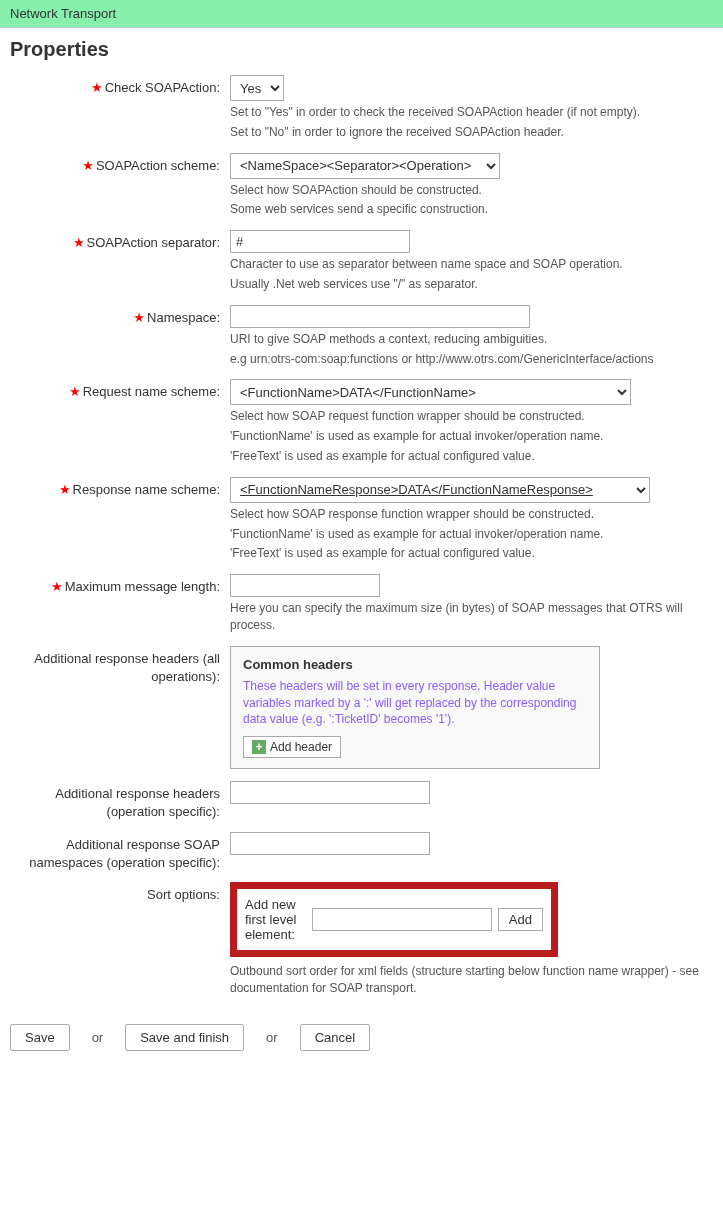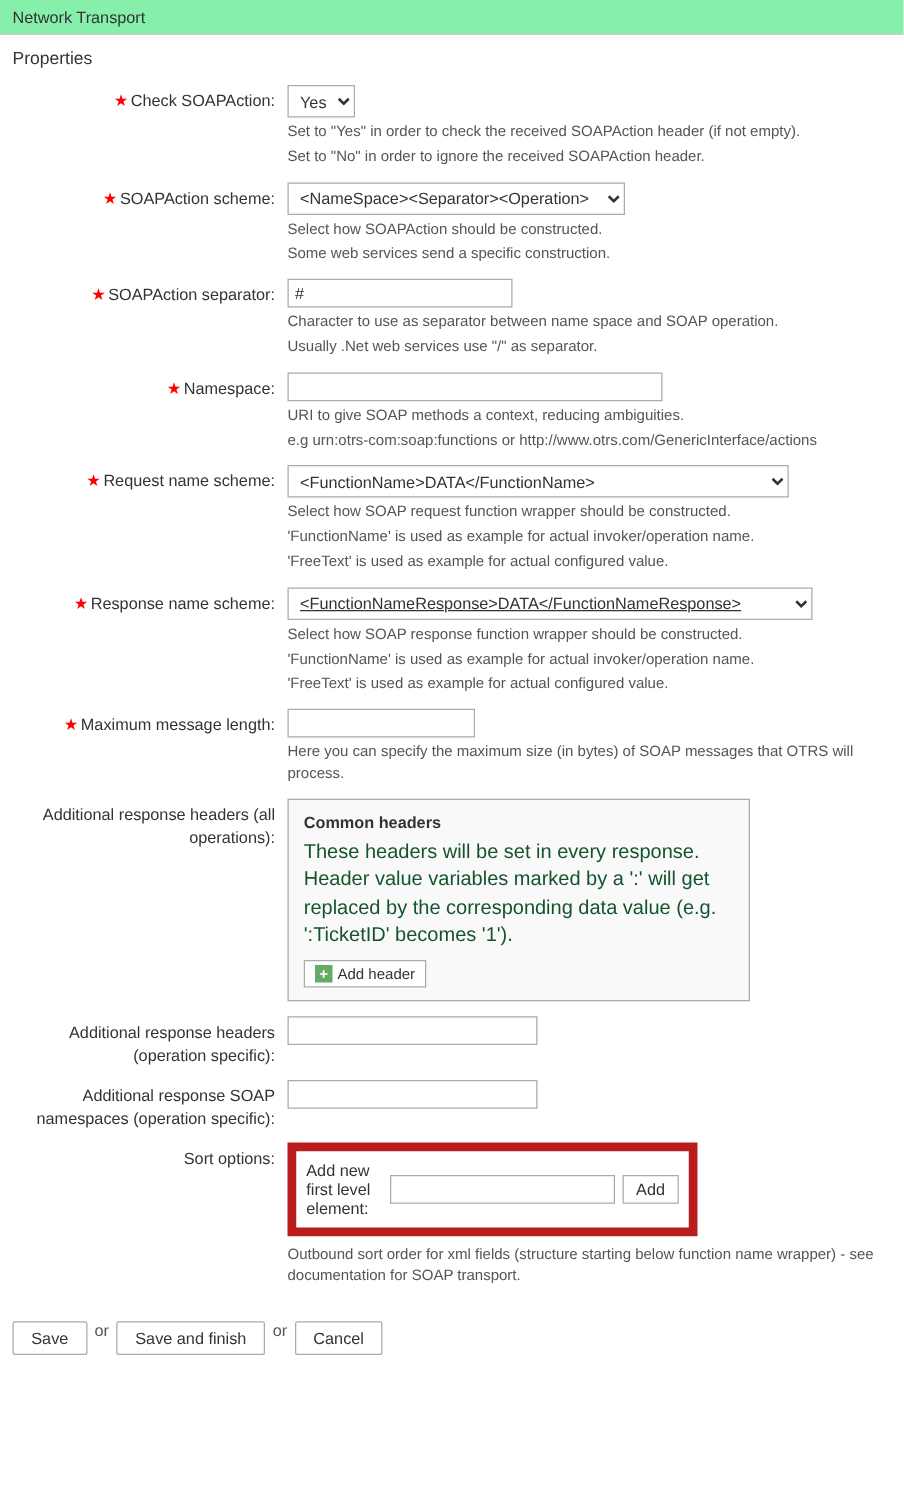--- a/index.html
+++ b/index.html
@@ -17,22 +17,22 @@
       font-size: 13px;
       font-weight: normal;
       color: #333;
     }
 
     .properties-section {
       padding: 10px 0 10px 10px;
     }
 
     .properties-title {
-      font-size: 14px;
-      font-weight: normal;
+      font-size: 20px;
+      font-weight: bold;
       margin-bottom: 10px;
       color: #333;
     }
 
     .form-table {
       width: 100%;
       border-collapse: collapse;
     }
 
     .form-table tr {
@@ -85,22 +85,22 @@
     }
 
     .common-headers-box h4, .common-namespaces-box h4 {
       font-size: 13px;
       font-weight: bold;
       margin-bottom: 6px;
       color: #333;
     }
 
     .common-headers-box p, .common-namespaces-box p {
-      font-size: 16px;
-      color: #14532d;
+      font-size: 12px;
+      color: #8b5cf6;
       margin-bottom: 8px;
       line-height: 1.4;
     }
 
     .add-btn {
       background: #fff;
       border: 1px solid #aaa;
       padding: 3px 8px;
       font-size: 12px;
       cursor: pointer;
@@ -152,21 +152,22 @@
       border: 1px solid #aaa;
       padding: 3px 10px;
       font-size: 13px;
       cursor: pointer;
       color: #333;
     }
 
     .action-bar {
       padding: 10px 0 10px 10px;
       display: flex;
-      gap: 6px;
+      align-items: center;
+      gap: 22px;
     }
 
     .action-btn {
       background: #fff;
       border: 1px solid #aaa;
       padding: 5px 14px;
       font-size: 13px;
       cursor: pointer;
       color: #333;
       border-radius: 2px;

